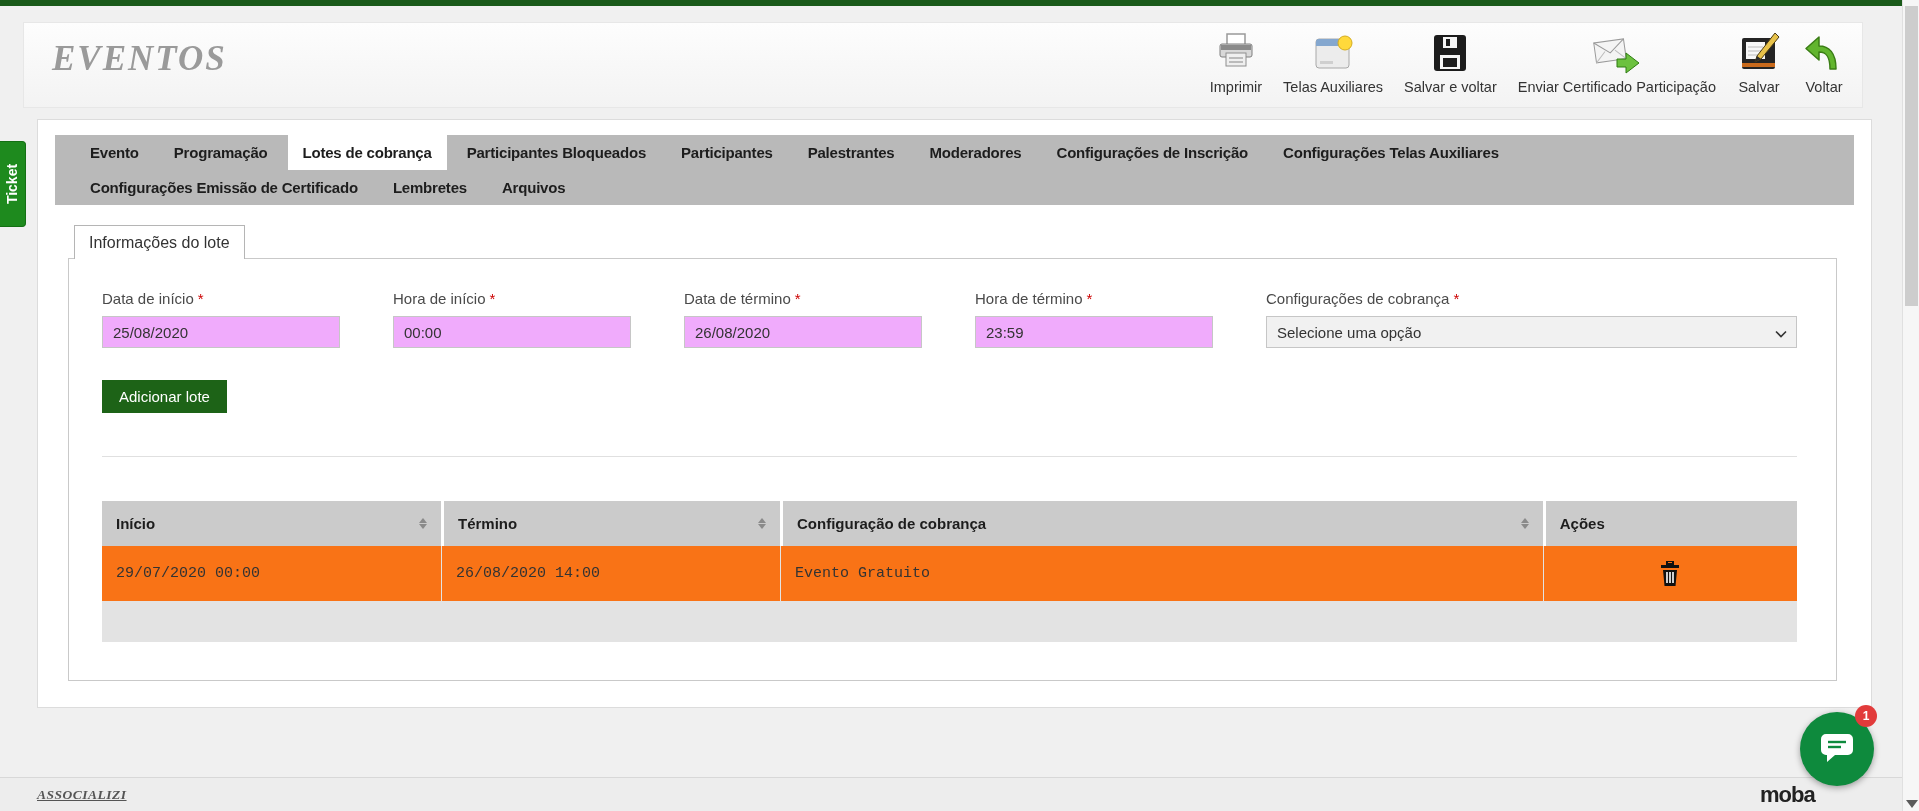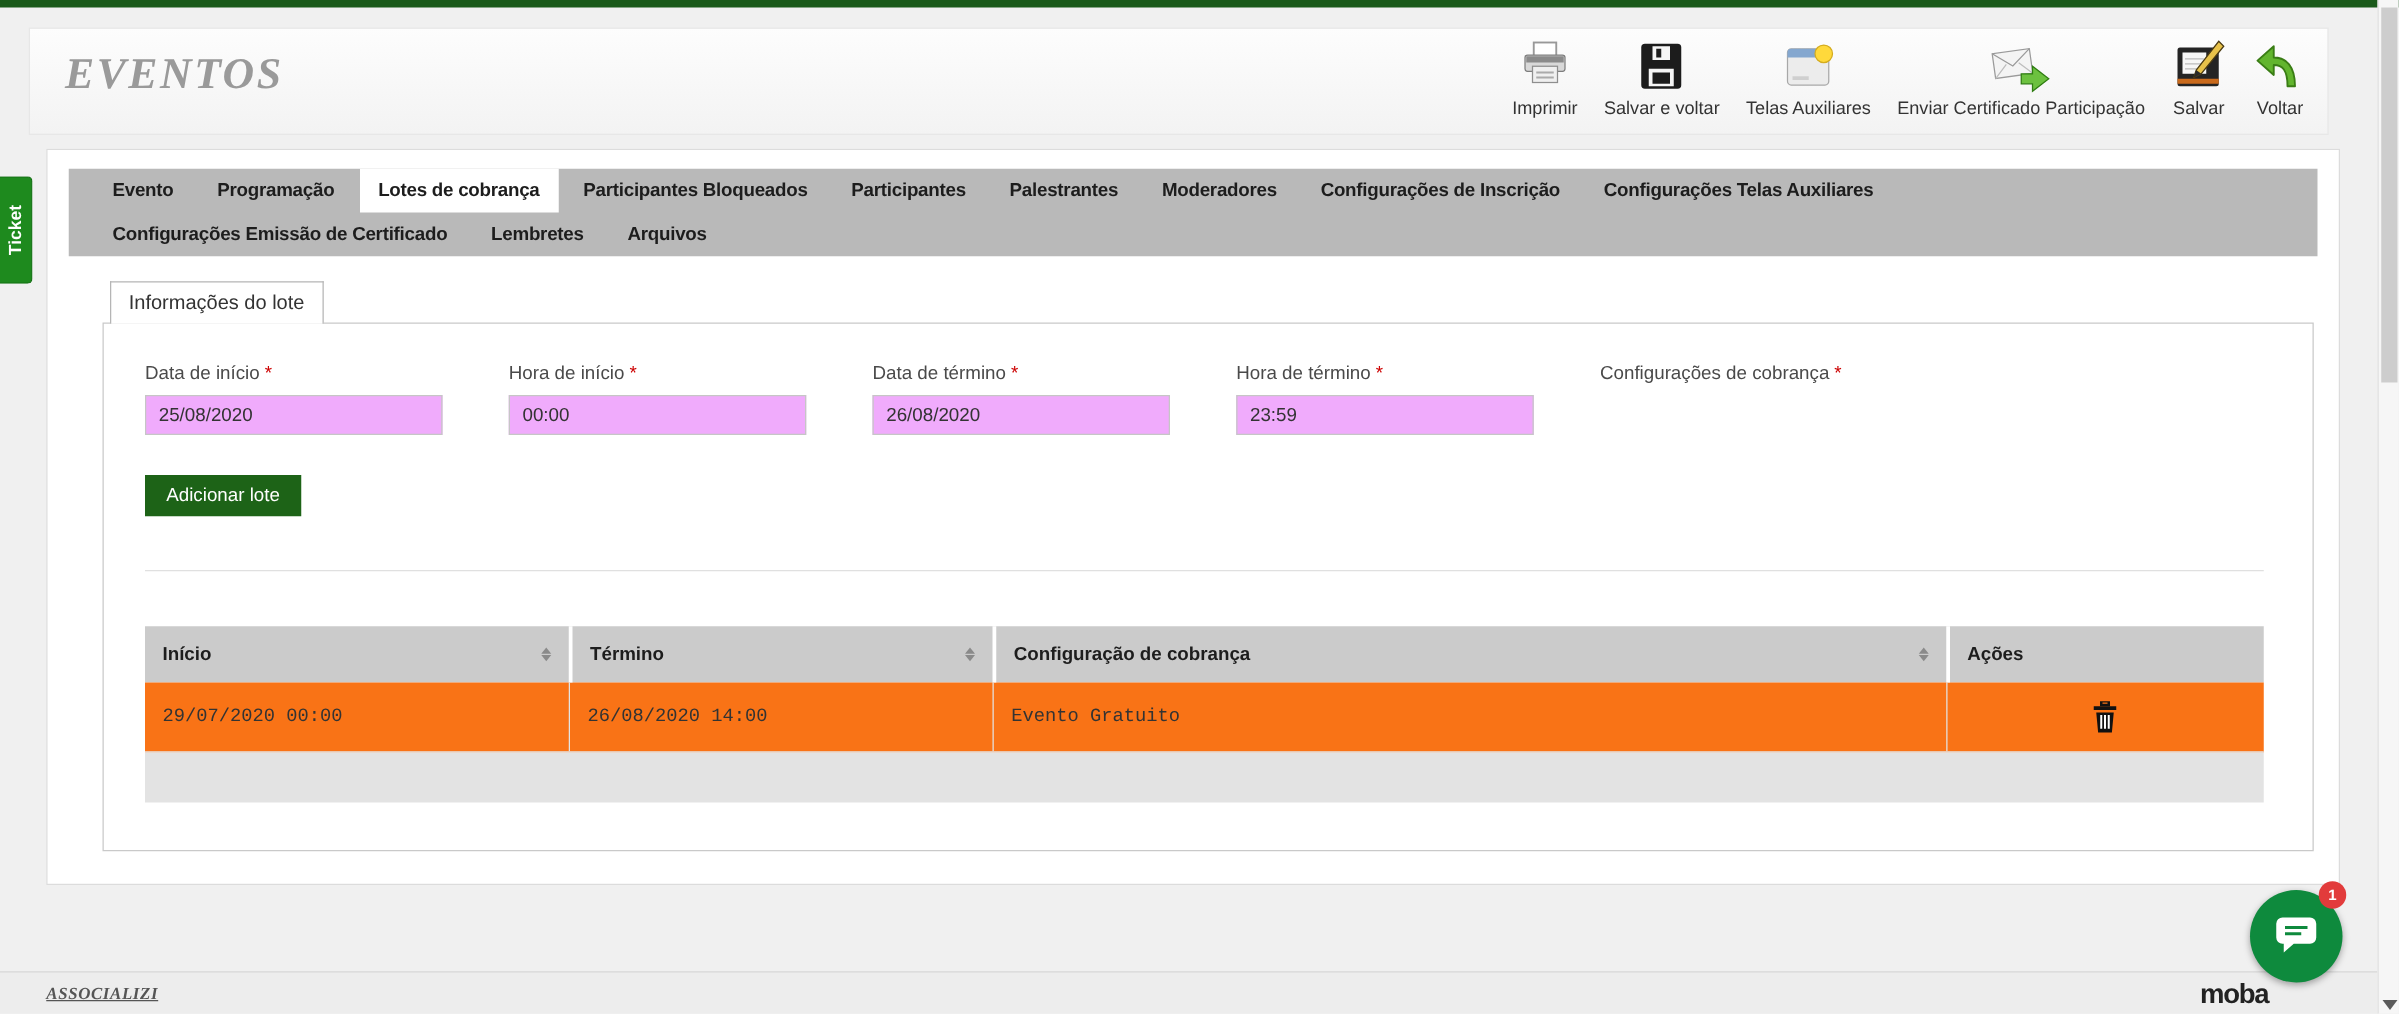--- a/index.html
+++ b/index.html
@@ -25,21 +25,21 @@
 
   .main-card { position:absolute; left:37px; top:119px; width:1835px; height:589px;
     background:#fff; border:1px solid #dcdcdc; }
 
   .tabbar { margin:15px 17px 0 17px; background:#b9b9b9; }
   .tabrow { height:35px; display:flex; align-items:stretch; gap:5px; padding-left:20px; }
   .tab { padding:0 15px; line-height:35px; font-weight:bold; font-size:15px; color:#1d1d1d;
     letter-spacing:-0.2px; cursor:pointer; white-space:nowrap; }
   .tab.active { background:#fff; }
 
-  .content { position:relative; padding-left:44px; }
+  .content { position:relative; padding-left:30px; }
   .subtab { display:inline-block; margin-left:6px; margin-top:20px; padding:0 14px; height:34px;
     line-height:33px; border:1px solid #b5b5b5; border-bottom:none; background:#fff;
     position:relative; z-index:2; font-size:16px; color:#333; margin-bottom:-1px; cursor:pointer; }
   .panel { width:1769px; height:423px; border:1px solid #c9c9c9; background:#fff;
     position:relative; z-index:1; padding:31px 39px 0 33px; }
 
   .fields { display:flex; gap:53px; }
   .field { width:238px; }
   .field.wide { flex:1; }
   .flabel { font-size:15px; color:#4a4a4a; margin-bottom:9px; white-space:nowrap; }
@@ -113,40 +113,40 @@
           <line x1="15" y1="27" x2="29" y2="27" stroke="#aaa" stroke-width="1.5"></line>
           <line x1="15" y1="31" x2="29" y2="31" stroke="#aaa" stroke-width="1.5"></line>
         </svg>
       </span>
       <span class="tool-label">Imprimir</span>
     </div>
 
     <div class="tool-item">
       <span class="tool-icon">
         <svg width="44" height="44" viewBox="0 0 44 44">
+          <rect x="5" y="8" width="33" height="29" rx="3" fill="#ececec" stroke="#a8a8a8"></rect>
+          <path d="M5 11 a3 3 0 0 1 3-3 h27 a3 3 0 0 1 3 3 v4 H5 Z" fill="#84a7cf"></path>
+          <circle cx="34" cy="12" r="7" fill="#ffd93b" stroke="#d4ac1f"></circle>
+          <rect x="9" y="30" width="13" height="3" fill="#cfcfcf"></rect>
+        </svg>
+      </span>
+      <span class="tool-label">Telas Auxiliares</span>
+    </div>
+
+    <div class="tool-item">
+      <span class="tool-icon">
+        <svg width="44" height="44" viewBox="0 0 44 44">
           <rect x="6" y="4" width="32" height="36" rx="3" fill="#1c1c1c"></rect>
           <rect x="15" y="6" width="14" height="11" fill="#f5f5f5"></rect>
           <rect x="18" y="8" width="4" height="7" fill="#1c1c1c"></rect>
           <rect x="12" y="24" width="20" height="14" fill="#f5f5f5"></rect>
           <rect x="15" y="27" width="14" height="9" fill="#1c1c1c"></rect>
         </svg>
       </span>
       <span class="tool-label">Salvar e voltar</span>
-    </div>
-
-    <div class="tool-item">
-      <span class="tool-icon">
-        <svg width="44" height="44" viewBox="0 0 44 44">
-          <rect x="5" y="8" width="33" height="29" rx="3" fill="#ececec" stroke="#a8a8a8"></rect>
-          <path d="M5 11 a3 3 0 0 1 3-3 h27 a3 3 0 0 1 3 3 v4 H5 Z" fill="#84a7cf"></path>
-          <circle cx="34" cy="12" r="7" fill="#ffd93b" stroke="#d4ac1f"></circle>
-          <rect x="9" y="30" width="13" height="3" fill="#cfcfcf"></rect>
-        </svg>
-      </span>
-      <span class="tool-label">Telas Auxiliares</span>
     </div>
 
     <div class="tool-item">
       <span class="tool-icon">
         <svg width="56" height="44" viewBox="0 0 56 44">
           <g transform="rotate(-8 20 20)">
             <rect x="6" y="10" width="30" height="20" fill="#f4f4f4" stroke="#9a9a9a"></rect>
             <path d="M6 10 L21 22 L36 10" fill="none" stroke="#9a9a9a"></path>
             <path d="M6 30 L16 20 M36 30 L26 20" fill="none" stroke="#bdbdbd"></path>
           </g>
@@ -224,20 +224,28 @@
         <div class="field">
           <div class="flabel"><span>Data de término</span><span class="req">*</span></div>
           <input class="tinput" type="text" value="26/08/2020" style="">
         </div>
         <div class="field">
           <div class="flabel"><span>Hora de término</span><span class="req">*</span></div>
           <input class="tinput" type="text" value="23:59" style="">
         </div>
         <div class="field wide">
           <div class="flabel"><span>Configurações de cobrança</span><span class="req">*</span></div>
+          <div class="tselect">
+            <span>Selecione uma opção</span>
+            <span>
+              <svg width="12" height="8" viewBox="0 0 12 8">
+                  <polyline points="1,1.5 6,6.5 11,1.5" fill="none" stroke="#333" stroke-width="1.6"></polyline>
+                </svg>
+            </span>
+          </div>
         </div>
       </div>
 
       <button class="add-btn">Adicionar lote</button>
 
       <div class="divider"></div>
 
       <div class="ltable">
         <div class="thead">
           <div class="th c1">

